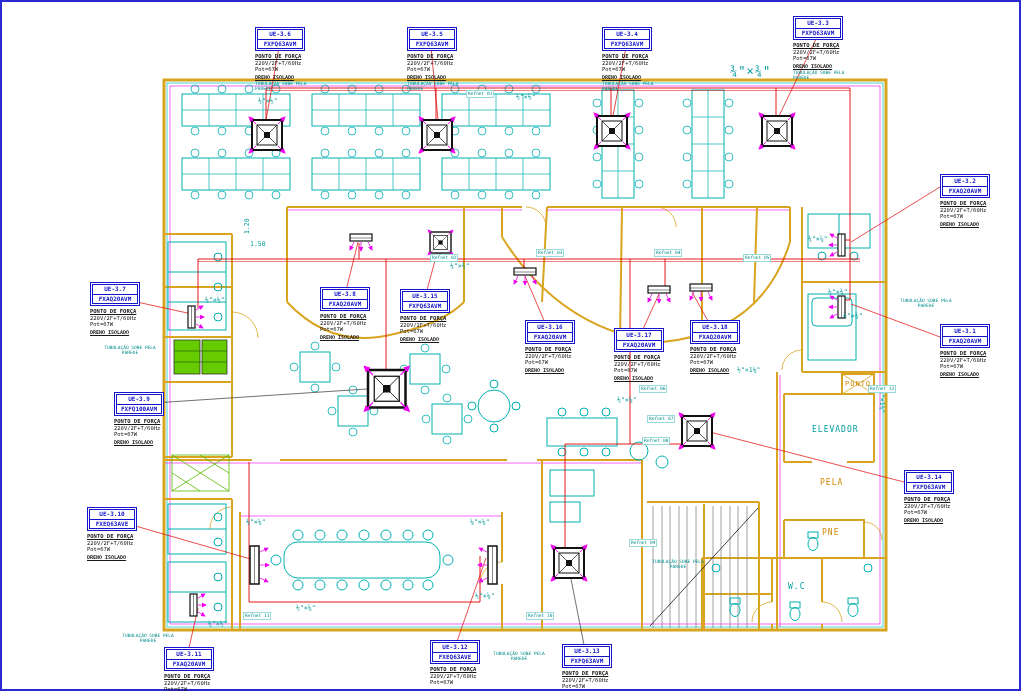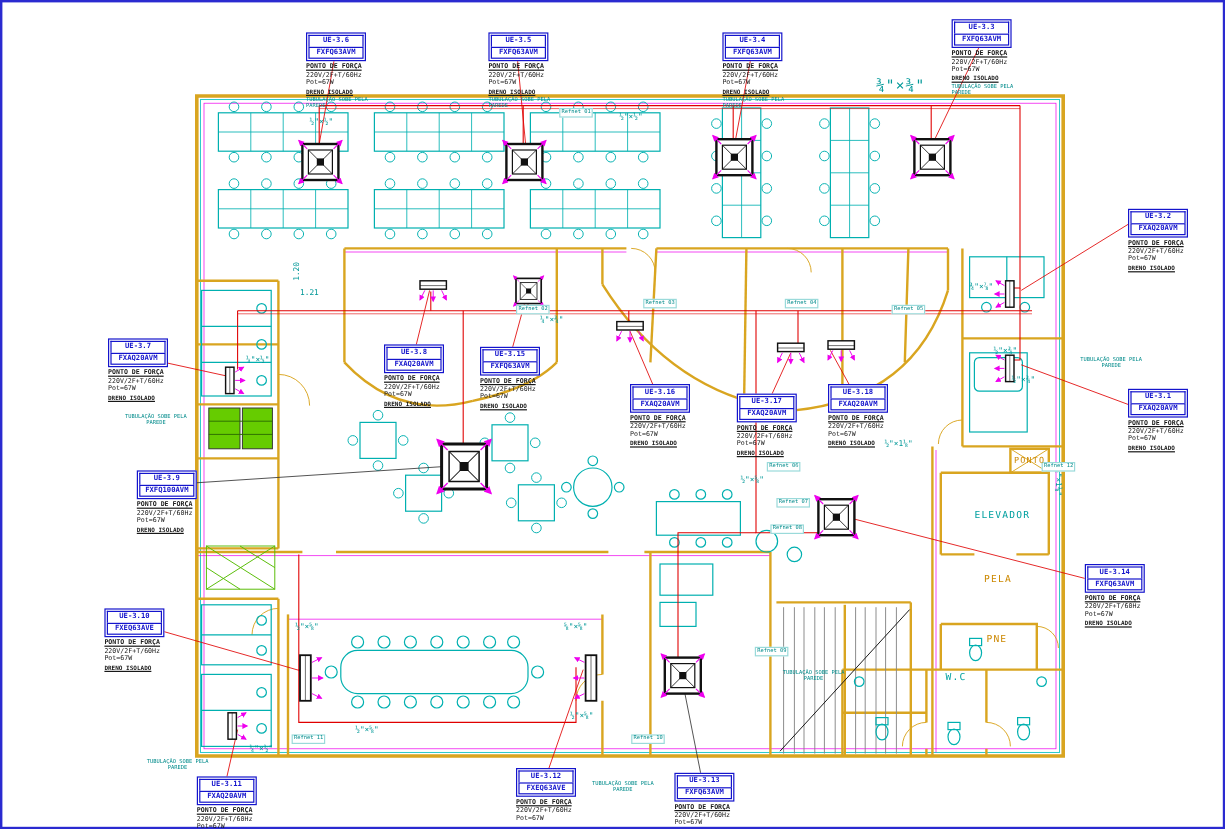--- a/index.html
+++ b/index.html
@@ -626,34 +626,34 @@
 <div class="dim" style="left:841px;top:310px">½"×¾"</div>
 <div class="dim" style="left:735px;top:364px">½"×1⅛"</div>
 <div class="dim" style="left:615px;top:394px">½"×⅝"</div>
 <div class="dim rot90" style="left:884px;top:388px">⅝"×1⅛"</div>
 <div class="dim" style="left:206px;top:618px">¼"×½"</div>
 <div class="dim" style="left:294px;top:602px">½"×⅝"</div>
 <div class="dim" style="left:244px;top:516px">½"×⅝"</div>
 <div class="dim" style="left:468px;top:516px">⅝"×⅝"</div>
 <div class="dim" style="left:473px;top:590px">½"×⅝"</div>
 <div class="dim rotm90" style="left:241px;top:232px">1.20</div>
-<div class="dim" style="left:248px;top:238px">1.21</div>
+<div class="dim" style="left:248px;top:238px">1.50</div>
 
 <div class="refnet" style="left:464px;top:88px">Refnet 01</div>
 <div class="refnet" style="left:428px;top:252px">Refnet 02</div>
 <div class="refnet" style="left:534px;top:247px">Refnet 03</div>
 <div class="refnet" style="left:652px;top:247px">Refnet 04</div>
 <div class="refnet" style="left:741px;top:252px">Refnet 05</div>
 <div class="refnet" style="left:637px;top:383px">Refnet 06</div>
 <div class="refnet" style="left:645px;top:413px">Refnet 07</div>
 <div class="refnet" style="left:640px;top:435px">Refnet 08</div>
 <div class="refnet" style="left:627px;top:537px">Refnet 09</div>
 <div class="refnet" style="left:524px;top:610px">Refnet 10</div>
 <div class="refnet" style="left:241px;top:610px">Refnet 11</div>
 <div class="refnet" style="left:866px;top:383px">Refnet 12</div>
 
 <div class="room teal" style="left:810px;top:423px">ELEVADOR</div>
 <div class="room org" style="left:818px;top:476px">PELA</div>
 <div class="room org" style="left:820px;top:526px">PNE</div>
-<div class="room teal" style="left:786px;top:558px">W.C</div>
+<div class="room teal" style="left:786px;top:580px">W.C</div>
 <div class="room org sm" style="left:843px;top:378px">PONTO</div>
 
 </div>
 
 </body></html>

